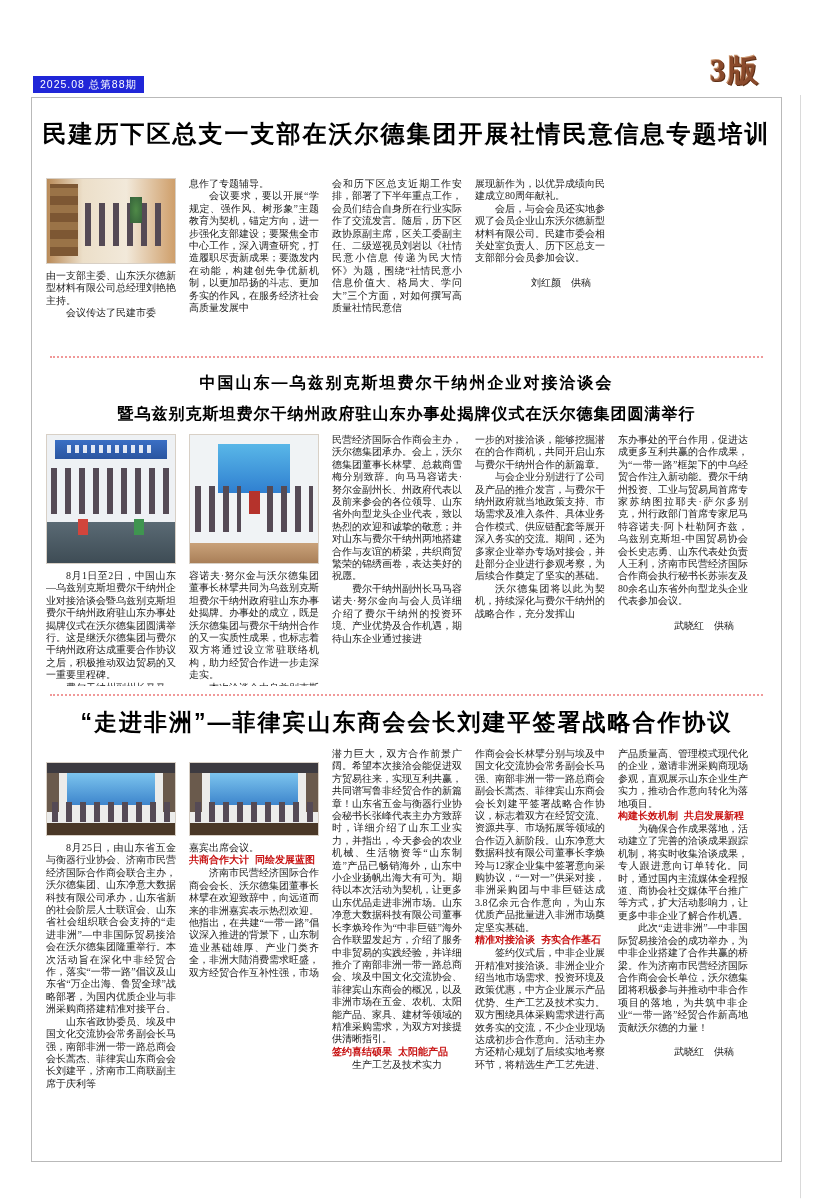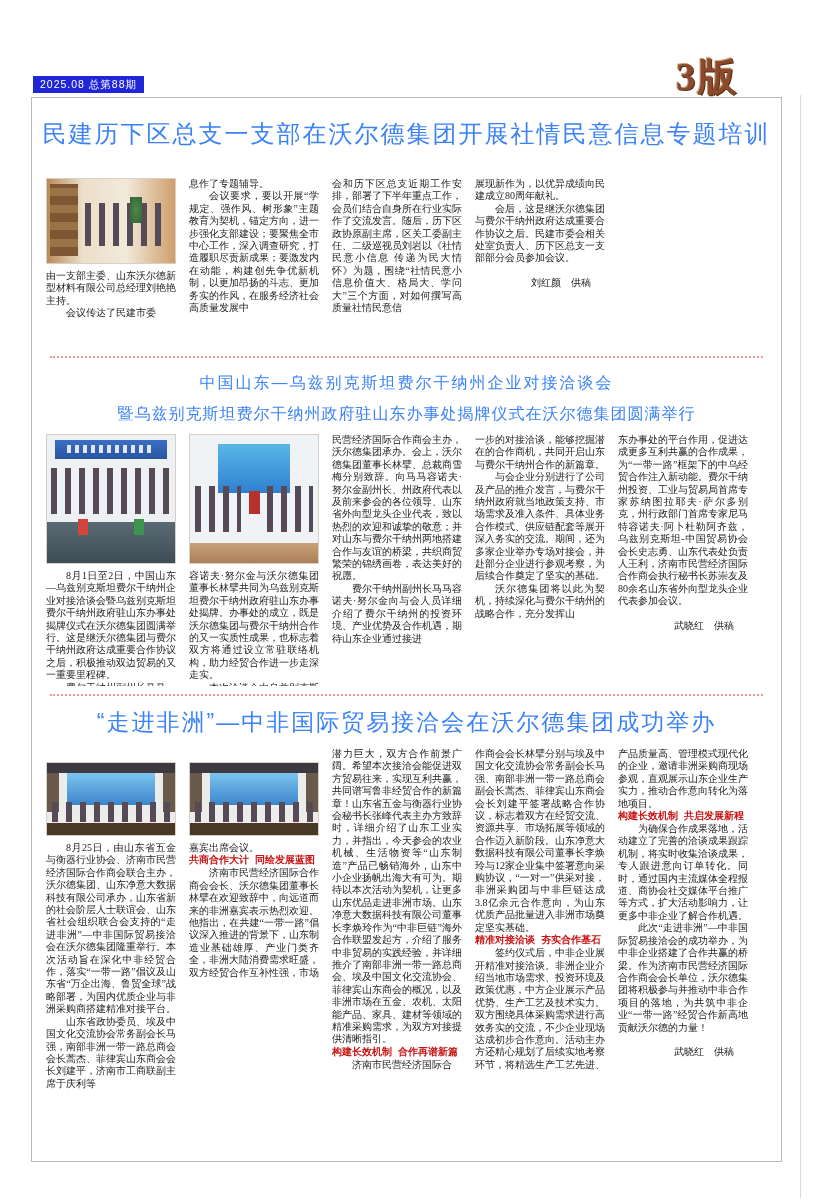--- a/index.html
+++ b/index.html
@@ -5,25 +5,25 @@
   html,body{margin:0;padding:0;background:#ffffff;}
   #sheet{position:relative;width:814px;height:1200px;background:#fff;overflow:hidden;
          font-family:"Liberation Serif",serif;color:#1b1b1b;border-radius:22px;}
   
   #frame{position:absolute;left:31px;top:97px;width:751px;height:1065px;
          border:1px solid #b9b9b9;box-sizing:border-box;}
   #edge-line{position:absolute;left:800px;top:95px;width:1px;height:1105px;background:#dadada;}
   #issue-badge{position:absolute;left:33px;top:76px;background:#2026d8;color:#fff;
          font-family:"Liberation Sans",sans-serif;font-size:10.5px;line-height:15px;
          padding:1px 7px;letter-spacing:1px;white-space:nowrap;}
-  #page-mark{position:absolute;left:676px;top:50px;font-family:"Liberation Serif",serif;
-         font-weight:bold;font-size:39px;color:#8a4a2c;letter-spacing:2px;
+  #page-mark{position:absolute;left:710px;top:50px;font-family:"Liberation Serif",serif;
+         font-weight:bold;font-size:31px;color:#8a4a2c;letter-spacing:2px;
          text-shadow:1px 1px 0 #5e3016,-1px -1px 0 #c99671;}
   
-  .hl{font-family:"Liberation Sans",sans-serif;font-weight:400;color:#3b82f6;
+  .hl{font-family:"Liberation Sans",sans-serif;font-weight:700;color:#000000;
       text-align:center;margin:0;}
   .hl1{font-size:24px;line-height:32px;letter-spacing:2px;margin:20px 0 28px;}
   .hl2a{font-size:16px;line-height:30px;letter-spacing:2px;margin-top:10px;}
   .hl2b{font-size:16px;line-height:32px;letter-spacing:1px;margin-bottom:4px;}
   .hl3{font-size:23px;line-height:32px;letter-spacing:2px;margin:8px 0 10px;}
   .sep{border-top:2px dotted #f09898;margin:8px 18px 10px;height:0;}
   
   .cols{display:flex;gap:13px;padding:0 33px 0 14px;}
   .col{flex:0 0 130px;width:130px;overflow:hidden;font-size:10px;line-height:12.4px;
        text-align:justify;}
@@ -64,21 +64,21 @@
         </div>
         <div class="col">
           <p class="para cont">息作了专题辅导。</p>
           <p class="para">会议要求，要以开展“学规定、强作风、树形象”主题教育为契机，锚定方向，进一步强化支部建设；要聚焦全市中心工作，深入调查研究，打造履职尽责新成果；要激发内在动能，构建创先争优新机制，以更加昂扬的斗志、更加务实的作风，在服务经济社会高质量发展中</p>
         </div>
         <div class="col">
           <p class="para cont">会和历下区总支近期工作安排，部署了下半年重点工作，会员们结合自身所在行业实际作了交流发言。随后，历下区政协原副主席，区关工委副主任、二级巡视员刘岩以《社情民意小信息 传递为民大情怀》为题，围绕“社情民意小信息价值大、格局大、学问大”三个方面，对如何撰写高质量社情民意信</p>
         </div>
         <div class="col">
           <p class="para cont">展现新作为，以优异成绩向民建成立80周年献礼。</p>
-          <p class="para">会后，这是继沃尔德集团与费尔干纳州政府达成重要合作协议之后。民建市委会相关处室负责人、历下区总支一支部部分会员参加会议。</p>
+          <p class="para">会后，与会会员还实地参观了会员企业山东沃尔德新型材料有限公司。民建市委会相关处室负责人、历下区总支一支部部分会员参加会议。</p>
           <span class="by">刘红颜　供稿</span>
         </div>
       </div>
     </div>
 
     <div class="sep"></div>
 
     <div>
       <h2 class="hl hl2a">中国山东—乌兹别克斯坦费尔干纳州企业对接洽谈会</h2>
       <h2 class="hl hl2b">暨乌兹别克斯坦费尔干纳州政府驻山东办事处揭牌仪式在沃尔德集团圆满举行</h2>
@@ -118,21 +118,21 @@
         <div class="col">
           <p class="para cont">东办事处的平台作用，促进达成更多互利共赢的合作成果，为“一带一路”框架下的中乌经贸合作注入新动能。费尔干纳州投资、工业与贸易局首席专家苏纳图拉耶夫·萨尔多别克，州行政部门首席专家尼马特容诺夫·阿卜杜勒阿齐兹，乌兹别克斯坦-中国贸易协会会长史志勇、山东代表处负责人王利，济南市民营经济国际合作商会执行秘书长苏崇友及80余名山东省外向型龙头企业代表参加会议。</p>
           <span class="by">武晓红　供稿</span>
         </div>
       </div>
     </div>
 
     <div class="sep"></div>
 
     <div>
-      <h2 class="hl hl3">“走进非洲”—中非国际贸易接洽会在沃尔德集团成功举办</h2>
+      <h2 class="hl hl3">“走进非洲”—菲律宾山东商会会长刘建平签署战略合作协议</h2>
       <div class="cols a3">
         <div class="col">
           <div class="photo h74" style="background:#ececea">
             <div class="ph" style="left:0;right:0;top:0;height:14%;background:#3c3a40"></div>
             <div class="ph" style="left:16%;top:14%;width:68%;height:44%;background:linear-gradient(#7cc4ee,#3d85cc)"></div>
             <div class="ph" style="left:0;top:14%;width:9%;height:54%;background:#6a5a4c"></div>
             <div class="ph" style="right:0;top:14%;width:9%;height:54%;background:#6a5a4c"></div>
             <div class="ph ppl" style="left:4%;right:4%;top:54%;height:28%"></div>
             <div class="ph" style="left:0;right:0;bottom:0;height:16%;background:#4a3827"></div>
           </div>
@@ -147,22 +147,22 @@
             <div class="ph" style="right:0;top:14%;width:9%;height:54%;background:#6a5a4c"></div>
             <div class="ph ppl" style="left:4%;right:4%;top:54%;height:28%"></div>
             <div class="ph" style="left:0;right:0;bottom:0;height:16%;background:#4a3827"></div>
           </div>
           <p class="para cont">嘉宾出席会议。</p>
           <p class="sub">共商合作大计 同绘发展蓝图</p>
           <p class="para">济南市民营经济国际合作商会会长、沃尔德集团董事长林擘在欢迎致辞中，向远道而来的非洲嘉宾表示热烈欢迎。他指出，在共建“一带一路”倡议深入推进的背景下，山东制造业基础雄厚、产业门类齐全，非洲大陆消费需求旺盛，双方经贸合作互补性强，市场</p>
         </div>
         <div class="col">
           <p class="para cont">潜力巨大，双方合作前景广阔。希望本次接洽会能促进双方贸易往来，实现互利共赢，共同谱写鲁非经贸合作的新篇章！山东省五金与衡器行业协会秘书长张峰代表主办方致辞时，详细介绍了山东工业实力，并指出，今天参会的农业机械、生活物资等“山东制造”产品已畅销海外，山东中小企业扬帆出海大有可为。期待以本次活动为契机，让更多山东优品走进非洲市场。山东净意大数据科技有限公司董事长李焕玲作为“中非巨链”海外合作联盟发起方，介绍了服务中非贸易的实践经验，并详细推介了南部非洲一带一路总商会、埃及中国文化交流协会、菲律宾山东商会的概况，以及非洲市场在五金、农机、太阳能产品、家具、建材等领域的精准采购需求，为双方对接提供清晰指引。</p>
-          <p class="sub">构建长效机制 合作再谱新篇</p>
-          <p class="para">济南市民营经济国际合</p>
+          <p class="sub">签约喜结硕果 太阳能产品</p>
+          <p class="para">生产工艺及技术实力</p>
         </div>
         <div class="col">
           <p class="para cont">作商会会长林擘分别与埃及中国文化交流协会常务副会长马强、南部非洲一带一路总商会副会长蒿杰、菲律宾山东商会会长刘建平签署战略合作协议，标志着双方在经贸交流、资源共享、市场拓展等领域的合作迈入新阶段。山东净意大数据科技有限公司董事长李焕玲与12家企业集中签署意向采购协议，“一对一”供采对接，非洲采购团与中非巨链达成3.8亿余元合作意向，为山东优质产品批量进入非洲市场奠定坚实基础。</p>
           <p class="sub">精准对接洽谈 夯实合作基石</p>
           <p class="para">签约仪式后，中非企业展开精准对接洽谈。非洲企业介绍当地市场需求、投资环境及政策优惠，中方企业展示产品优势、生产工艺及技术实力。双方围绕具体采购需求进行高效务实的交流，不少企业现场达成初步合作意向。活动主办方还精心规划了后续实地考察环节，将精选生产工艺先进、</p>
         </div>
         <div class="col">
           <p class="para cont">产品质量高、管理模式现代化的企业，邀请非洲采购商现场参观，直观展示山东企业生产实力，推动合作意向转化为落地项目。</p>
           <p class="sub">构建长效机制 共启发展新程</p>
           <p class="para">为确保合作成果落地，活动建立了完善的洽谈成果跟踪机制，将实时收集洽谈成果，专人跟进意向订单转化。同时，通过国内主流媒体全程报道、商协会社交媒体平台推广等方式，扩大活动影响力，让更多中非企业了解合作机遇。</p>

